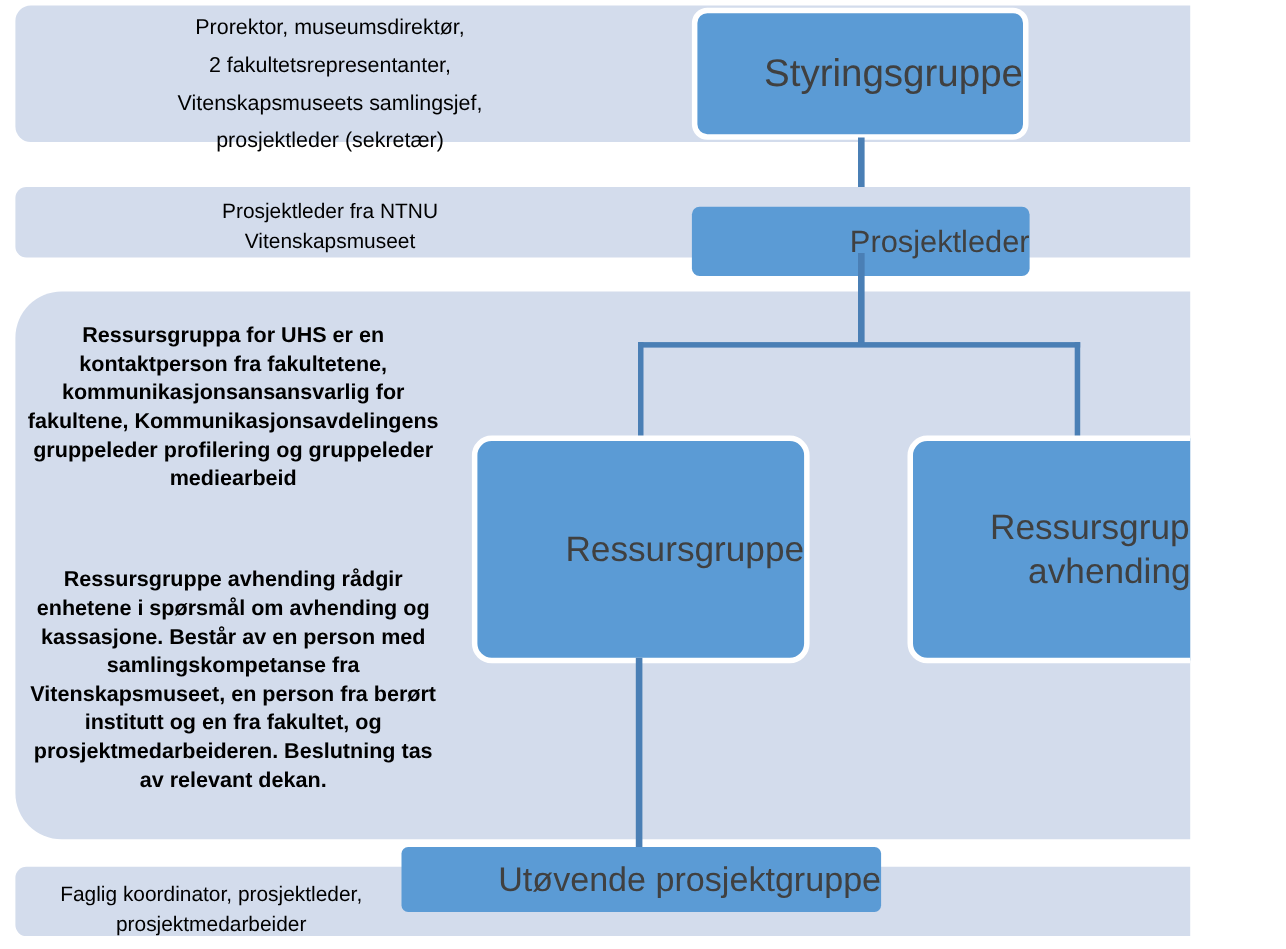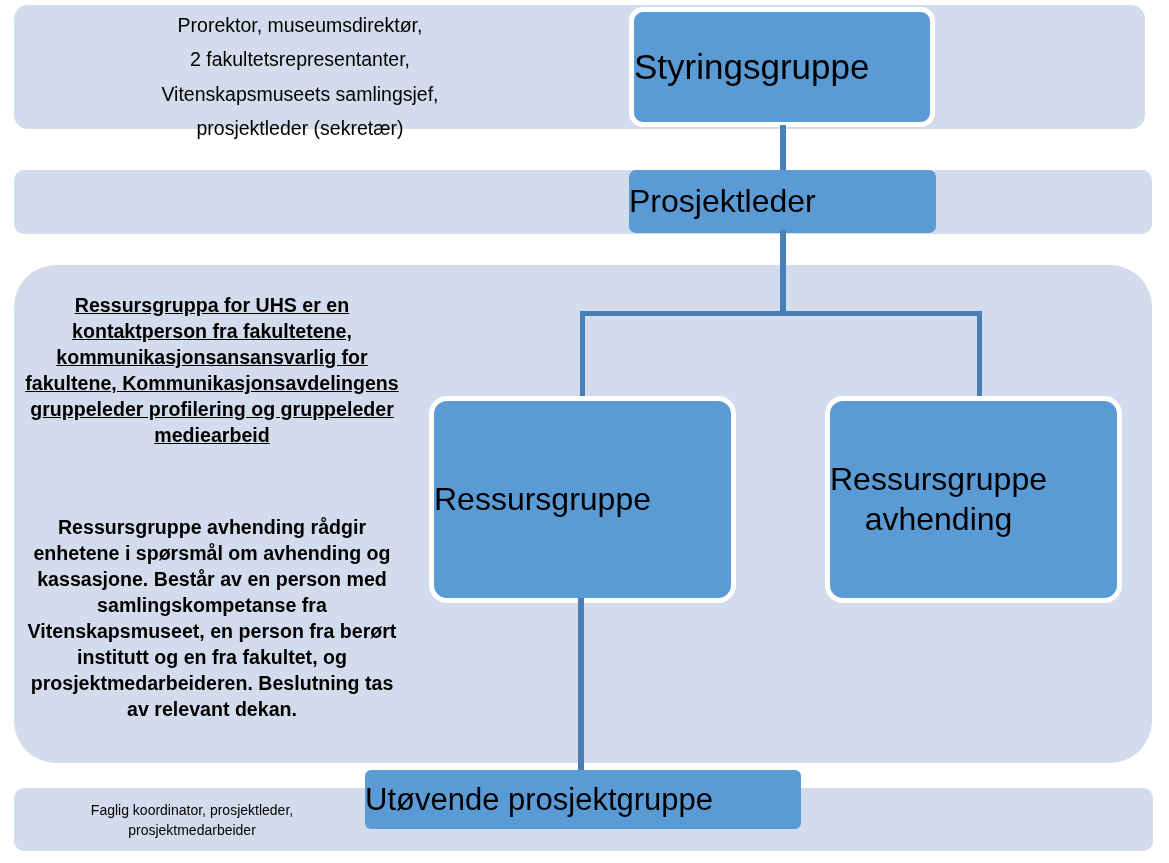--- a/index.html
+++ b/index.html
@@ -5,21 +5,21 @@
   html, body {
     margin: 0;
     padding: 0;
     background: #ffffff;
   }
   body {
     font-family: "Liberation Sans", "DejaVu Sans", sans-serif;
   }
   #canvas {
     position: relative;
-    width: 1169px;
+    width: 1082px;
     height: 863px;
     background: #ffffff;
     overflow: hidden;
   }
 
   
   .panel {
     position: absolute;
     background: #d3dcec;
     box-sizing: border-box;
@@ -59,70 +59,69 @@
     left: 20px; top: 173px; width: 560px;
     font-size: 19px;
     line-height: 1.42;
     padding-top: 7px;
   }
   #desc-ressursgruppe-uhs {
     left: 22px; top: 292px; width: 380px;
     font-size: 19.6px;
     font-weight: 600;
     line-height: 1.33;
-    text-decoration: underline;
   }
   #desc-ressursgruppe-avhending {
     left: 22px; top: 514px; width: 380px;
     font-size: 19.6px;
     font-weight: 600;
     line-height: 1.33;
   }
   #desc-utovende {
     left: 22px; top: 792px; width: 340px;
-    font-size: 14px;
+    font-size: 19px;
     line-height: 1.42;
     padding-top: 9px;
   }
 
   
   .connector {
     position: absolute;
     background: #4a7fb5;
   }
   #connector-sg-pl     { left: 780px; top: 125px;  width: 6px;   height: 50px; }
   #connector-pl-down   { left: 780px; top: 230px;  width: 6px;   height: 85px; }
   #connector-branch    { left: 580px; top: 311px;  width: 402px; height: 5px; }
   #connector-left-down { left: 580px; top: 311px;  width: 5px;   height: 90px; }
   #connector-right-down{ left: 977px; top: 311px;  width: 5px;   height: 90px; }
   #connector-rg-utov   { left: 578px; top: 598px;  width: 6px;   height: 198px; }
 
   
   .node {
     position: absolute;
     background: #5b9bd5;
-    color: #000000;
+    color: #404040;
     display: flex;
     align-items: center;
-    justify-content: flex-start;
+    justify-content: flex-end;
     text-align: center;
     box-sizing: border-box;
     font-weight: 400;
   }
   .node.bordered {
     border: 5px solid #ffffff;
     border-radius: 14px;
   }
   #node-styringsgruppe {
     left: 629px; top: 7px; width: 306px; height: 120px;
     font-size: 35px;
   }
   #node-prosjektleder {
-    left: 629px; top: 170px; width: 307px; height: 63px;
-    font-size: 32px;
+    left: 629px; top: 188px; width: 307px; height: 63px;
+    font-size: 28px;
     border-radius: 7px;
   }
   #node-ressursgruppe {
     left: 429px; top: 396px; width: 307px; height: 207px;
     font-size: 32px;
     border-radius: 18px;
   }
   #node-ressursgruppe-avhending {
     left: 825px; top: 396px; width: 297px; height: 207px;
     font-size: 32px;
@@ -146,20 +145,22 @@
 2 fakultetsrepresentanter,
 Vitenskapsmuseets samlingsjef,
 prosjektleder (sekretær)</div>
   <div class="node bordered" id="node-styringsgruppe">
     <span class="node-label">Styringsgruppe</span>
   </div>
 
   <div class="connector" id="connector-sg-pl"></div>
 
   <div class="panel" id="panel-prosjektleder"></div>
+  <div class="desc" id="desc-prosjektleder">Prosjektleder fra NTNU
+Vitenskapsmuseet</div>
   <div class="node" id="node-prosjektleder">
     <span class="node-label">Prosjektleder</span>
   </div>
 
   <div class="panel" id="panel-ressursgrupper"></div>
 
   <div class="connector" id="connector-pl-down"></div>
   <div class="connector" id="connector-branch"></div>
   <div class="connector" id="connector-left-down"></div>
   <div class="connector" id="connector-right-down"></div>

